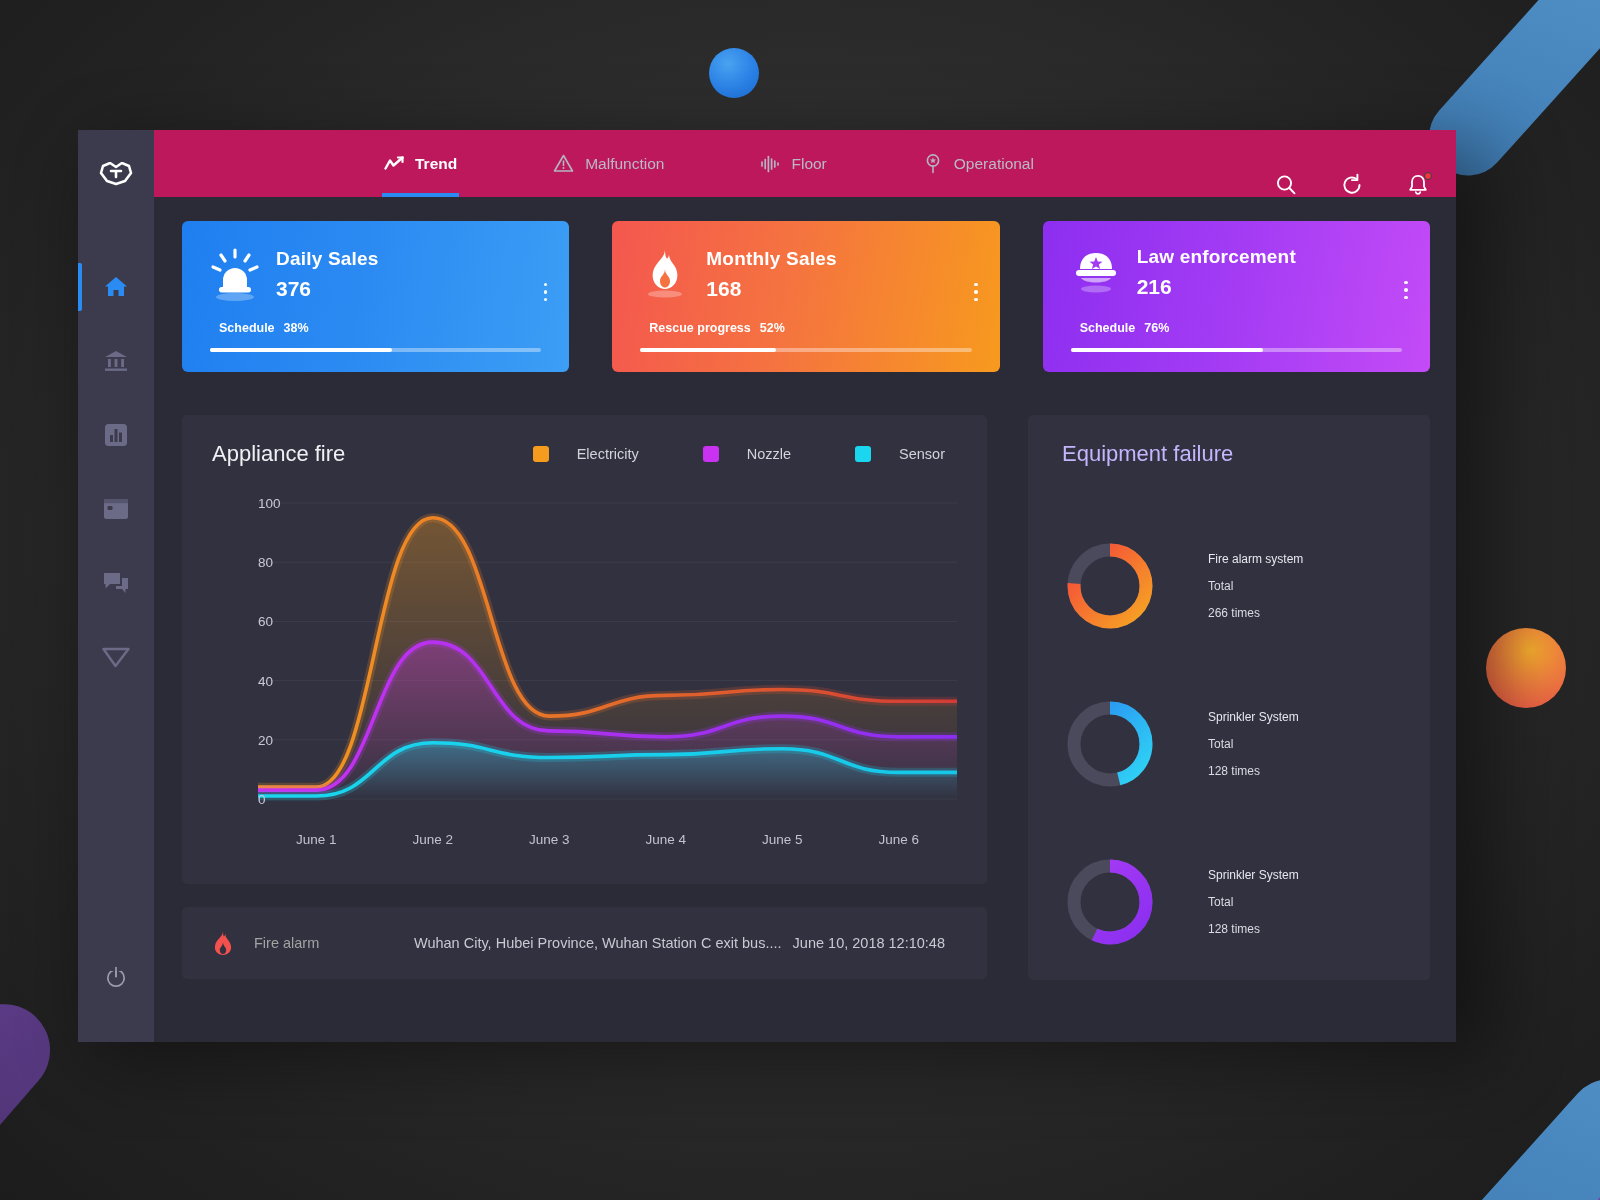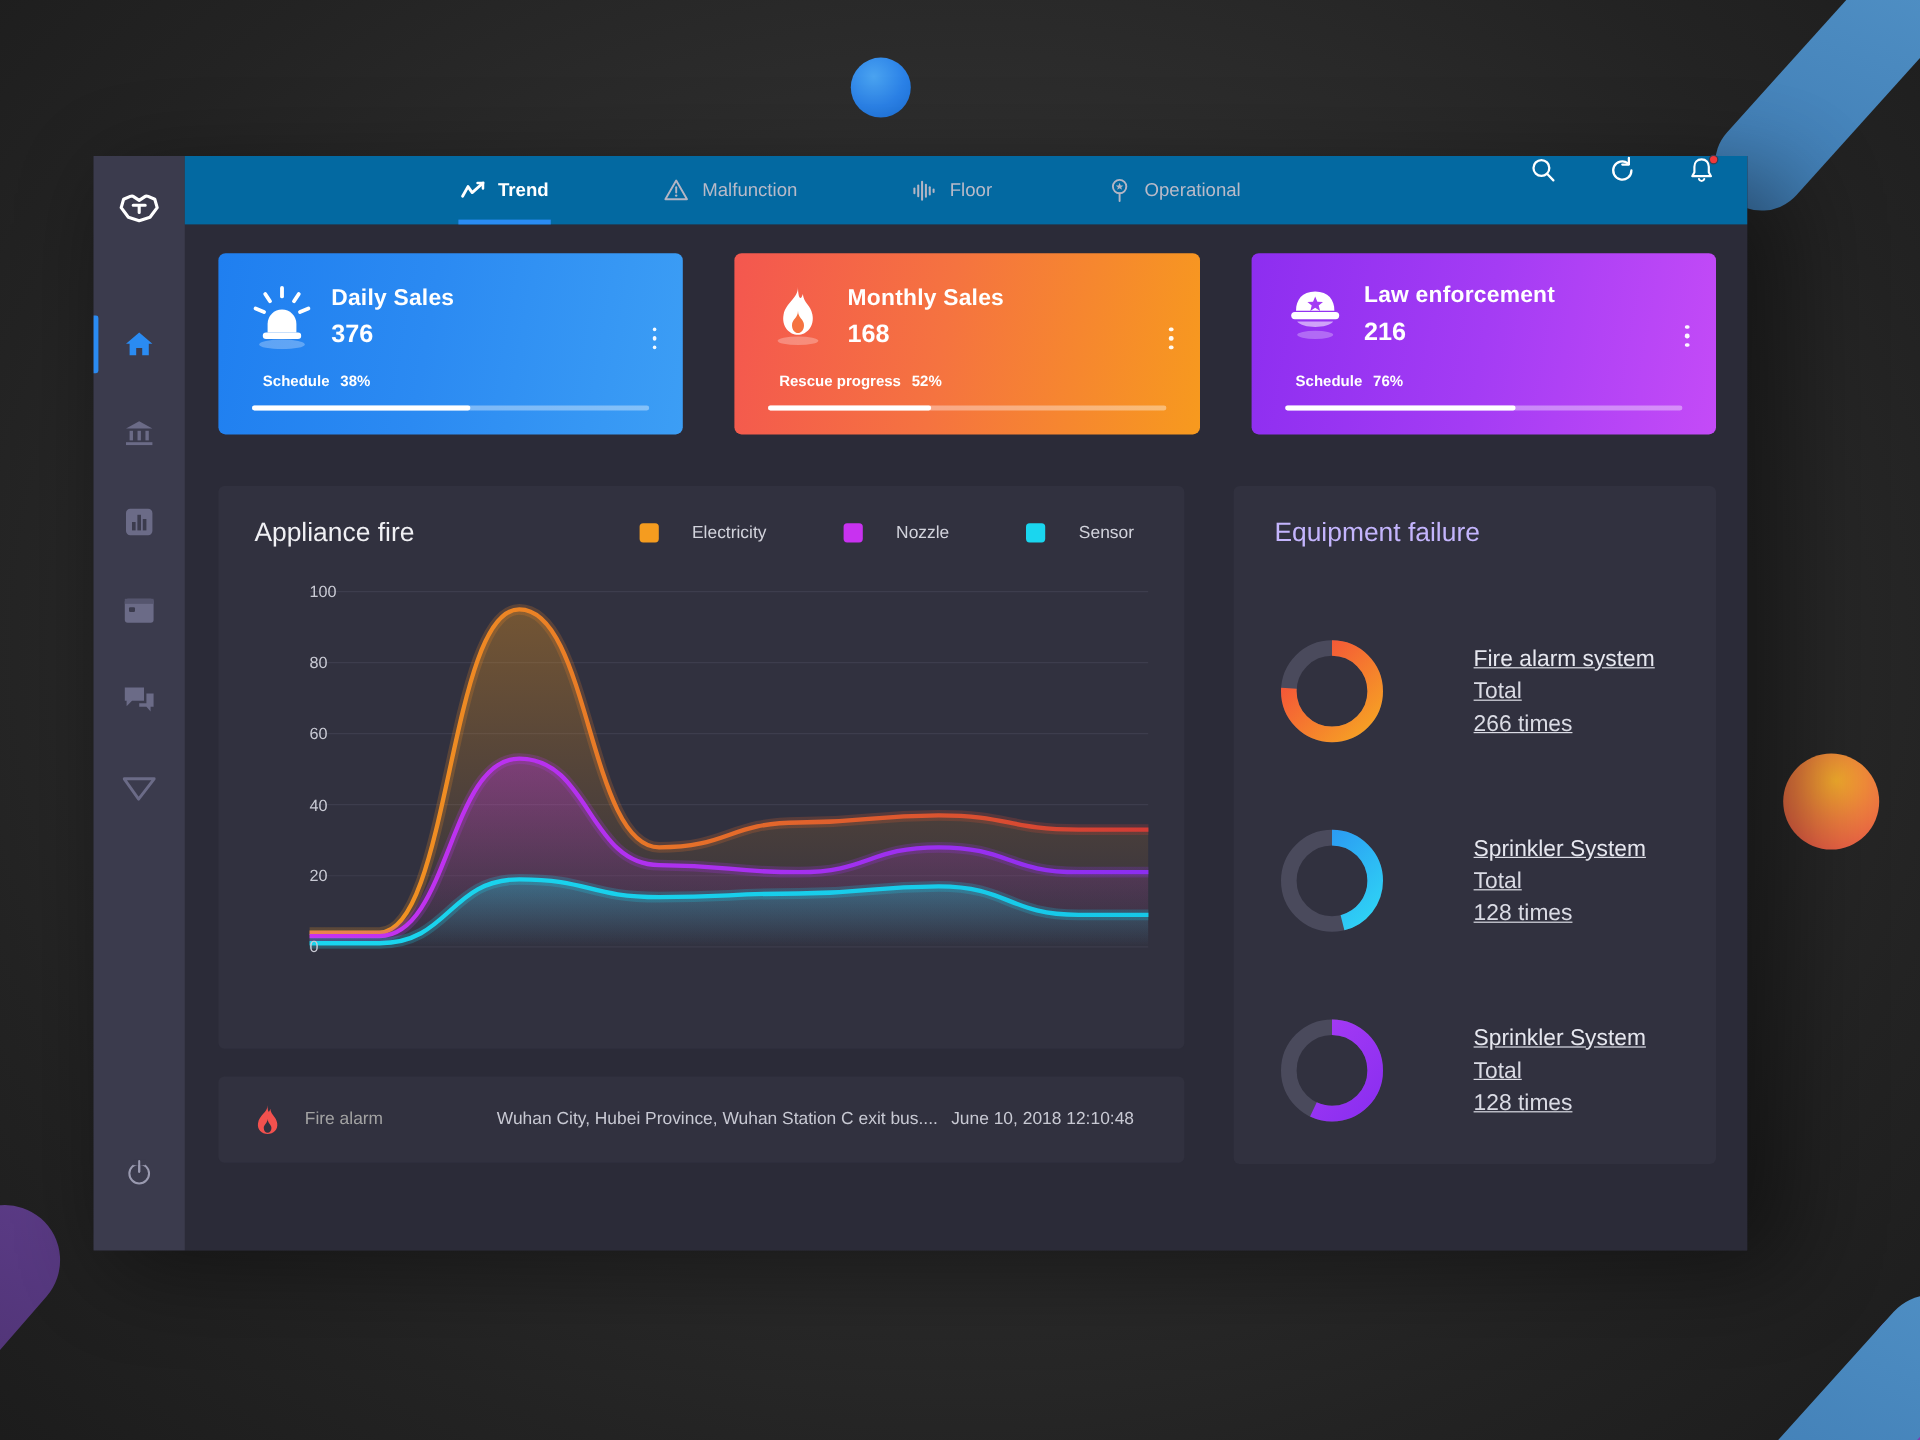--- a/index.html
+++ b/index.html
@@ -67,21 +67,21 @@
   }
   .nav-item .active-bar{
     position:absolute; left:0; top:13px; width:4px; height:48px; background:#2a8bf2;
     border-radius:0 2px 2px 0;
   }
   .power{ position:absolute; bottom:52px; left:0; width:100%; display:flex; justify-content:center; }
 
   
   .main{ flex:1; display:flex; flex-direction:column; background:#2b2b38; }
   .topbar{
-    height:57px; background:#0369a1; display:flex; align-items:flex-start;
+    height:67px; background:#be185d; display:flex; align-items:flex-end;
     padding:0 26px 0 0; position:relative;
   }
   .tabs{ display:flex; align-items:center; height:100%; margin-left:226px; }
   .tab{
     display:flex; align-items:center; gap:11px; height:100%; padding:0 4px;
     margin-right:88px; position:relative; color:#b9bac8; font-size:15.5px;
   }
   .tab.active{ color:#ffffff; font-weight:bold; }
   .tab.active::after{
     content:""; position:absolute; left:2px; right:2px; bottom:0; height:4px; background:#2a8bf2;
@@ -148,21 +148,21 @@
   .alarm-type{ color:#a3a3a3; font-size:14.5px; width:160px; }
   .alarm-loc{ flex:1; }
   .alarm-time{ margin-left:auto; padding-right:12px; }
 
   
   .equip-panel{ flex:1; height:565px; padding:26px 0 0 0; }
   .equip-title{ color:#c4b5fd; font-size:22px; padding:0 34px; }
   .equip-list{ margin-top:40px; }
   .equip-item{ display:flex; align-items:center; padding:0 34px; height:158px; }
   .donut-wrap{ width:96px; height:96px; position:relative; flex:0 0 auto; }
-  .equip-info{ margin-left:70px; color:#dadbe4; font-size:19px; line-height:27px;text-decoration:underline; }
+  .equip-info{ margin-left:50px; color:#dadbe4; font-size:12px; line-height:27px; }
   .equip-info .name{ color:#e6e7ef; }
 </style>
 </head>
 <body>
 
 <div class="bg-deco">
   <div class="bg-vignette"></div>
   <div class="deco-bar-tr"></div>
   <div class="deco-sphere"></div>
   <div class="deco-circle-orange"></div>
@@ -476,20 +476,28 @@
                   </svg>
               </div>
               <div id="ylabels">
                   <div class="y-label" style="top: 12px; left: 46px;">100</div>
                   <div class="y-label" style="top: 71.2px; left: 46px;">80</div>
                   <div class="y-label" style="top: 130.4px; left: 46px;">60</div>
                   <div class="y-label" style="top: 189.6px; left: 46px;">40</div>
                   <div class="y-label" style="top: 248.8px; left: 46px;">20</div>
                   <div class="y-label" style="top: 308px; left: 46px;">0</div>
                 </div>
+              <div class="x-axis" id="xlabels">
+                  <div class="x-tick">June 1</div>
+                  <div class="x-tick">June 2</div>
+                  <div class="x-tick">June 3</div>
+                  <div class="x-tick">June 4</div>
+                  <div class="x-tick">June 5</div>
+                  <div class="x-tick">June 6</div>
+                </div>
             </div>
           </div>
 
           <div class="alarm-bar">
             <span class="alarm-flame">
               <svg width="22" height="26" viewBox="0 0 22 26">
                 <path d="M11 1 C11 7 4 9 3 16 C2.2 21.5 6.2 25 11 25 C15.8 25 19.8 21.5 19 16 C18.2 10.6 14 9.6 13.2 4 C12.2 8 11 7 11 1 Z" fill="#f2514e"></path>
                 <path d="M11 12 C11 16 7.8 17 7.8 20 C7.8 22.4 9.3 24 11 24 C12.7 24 14.2 22.4 14.2 20 C14.2 17 11 16 11 12 Z" fill="#31313f"></path>
               </svg>
             </span>

